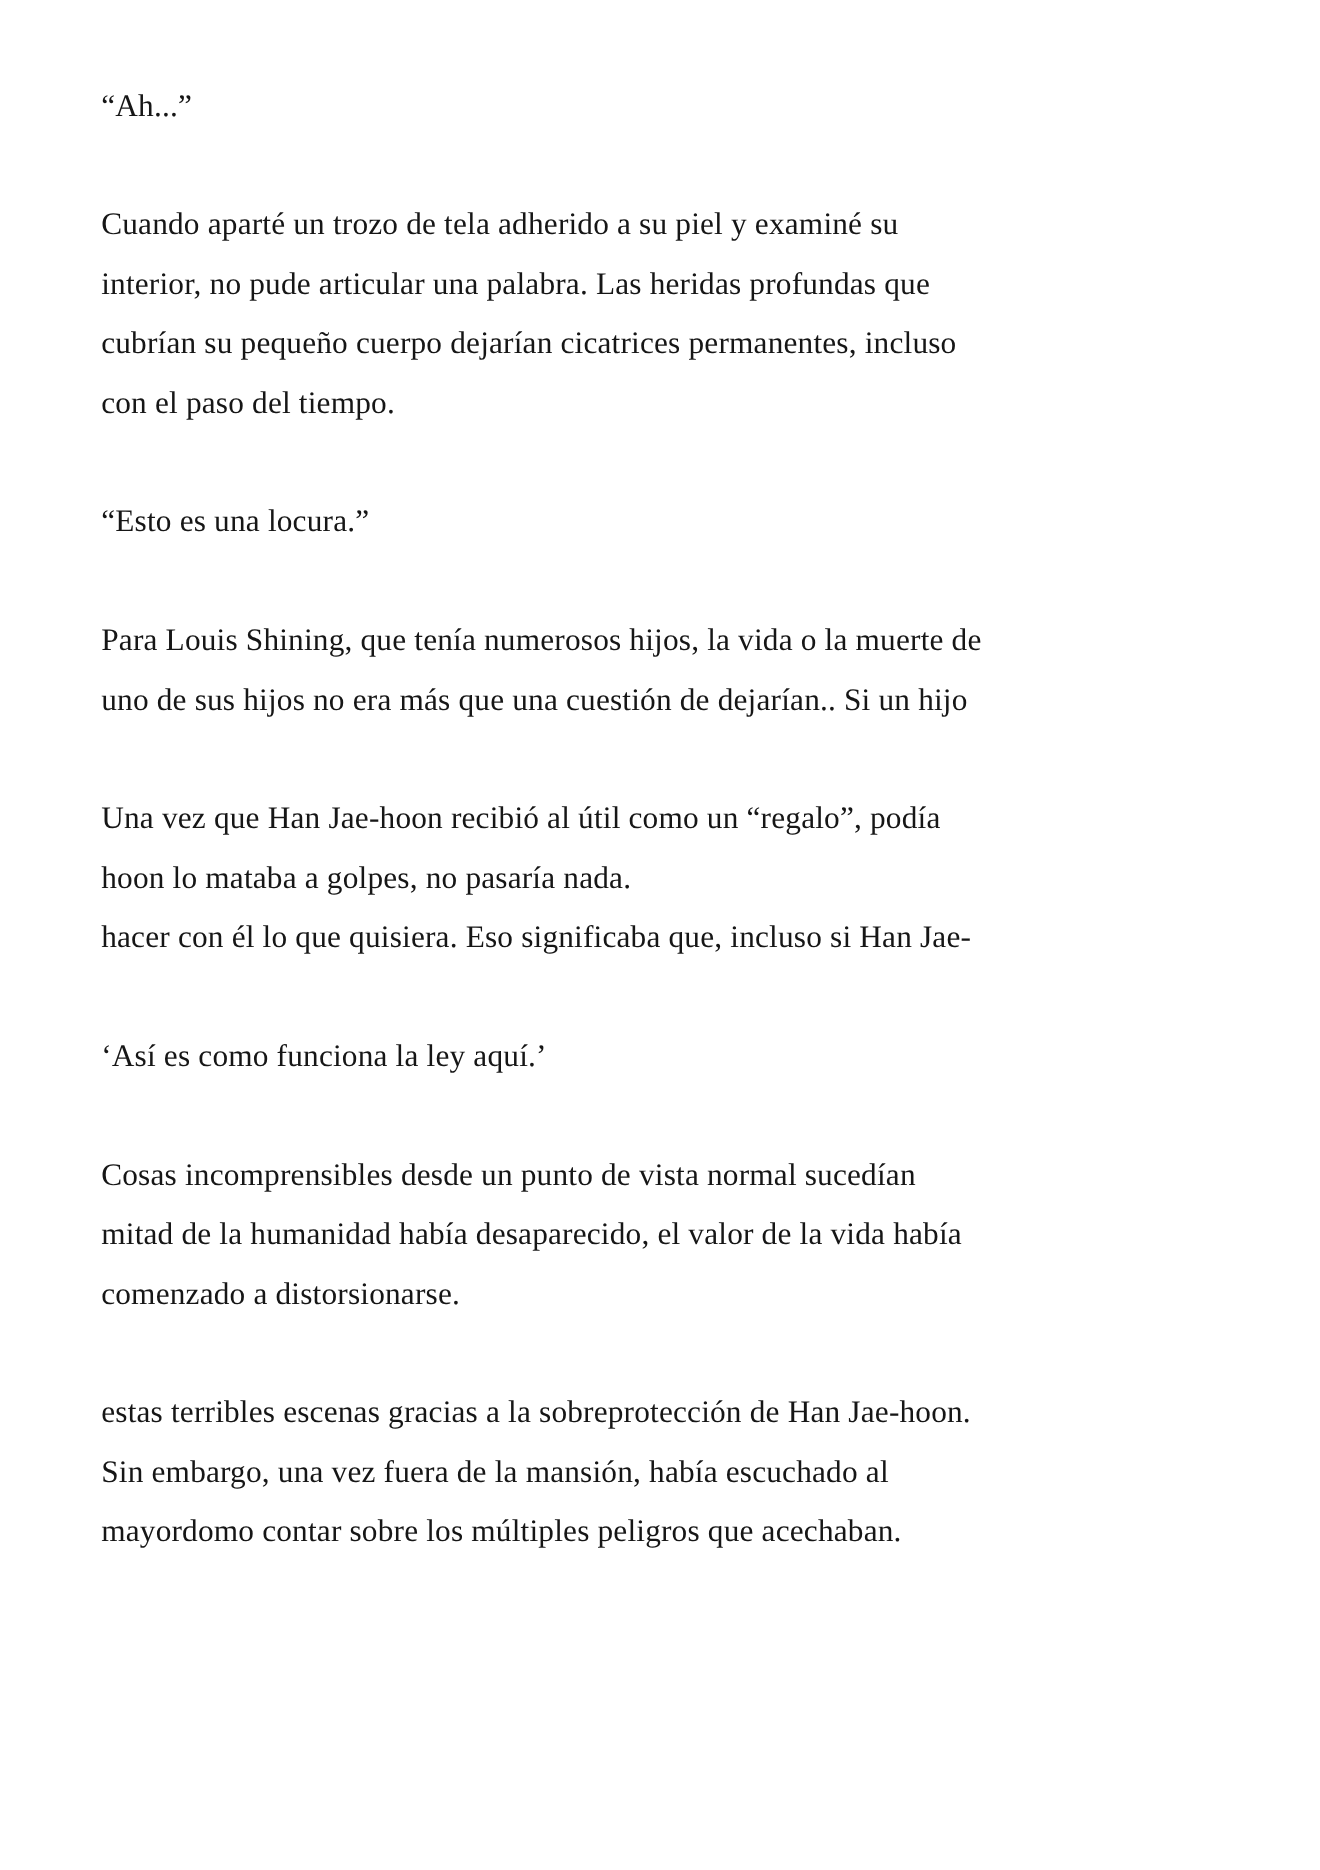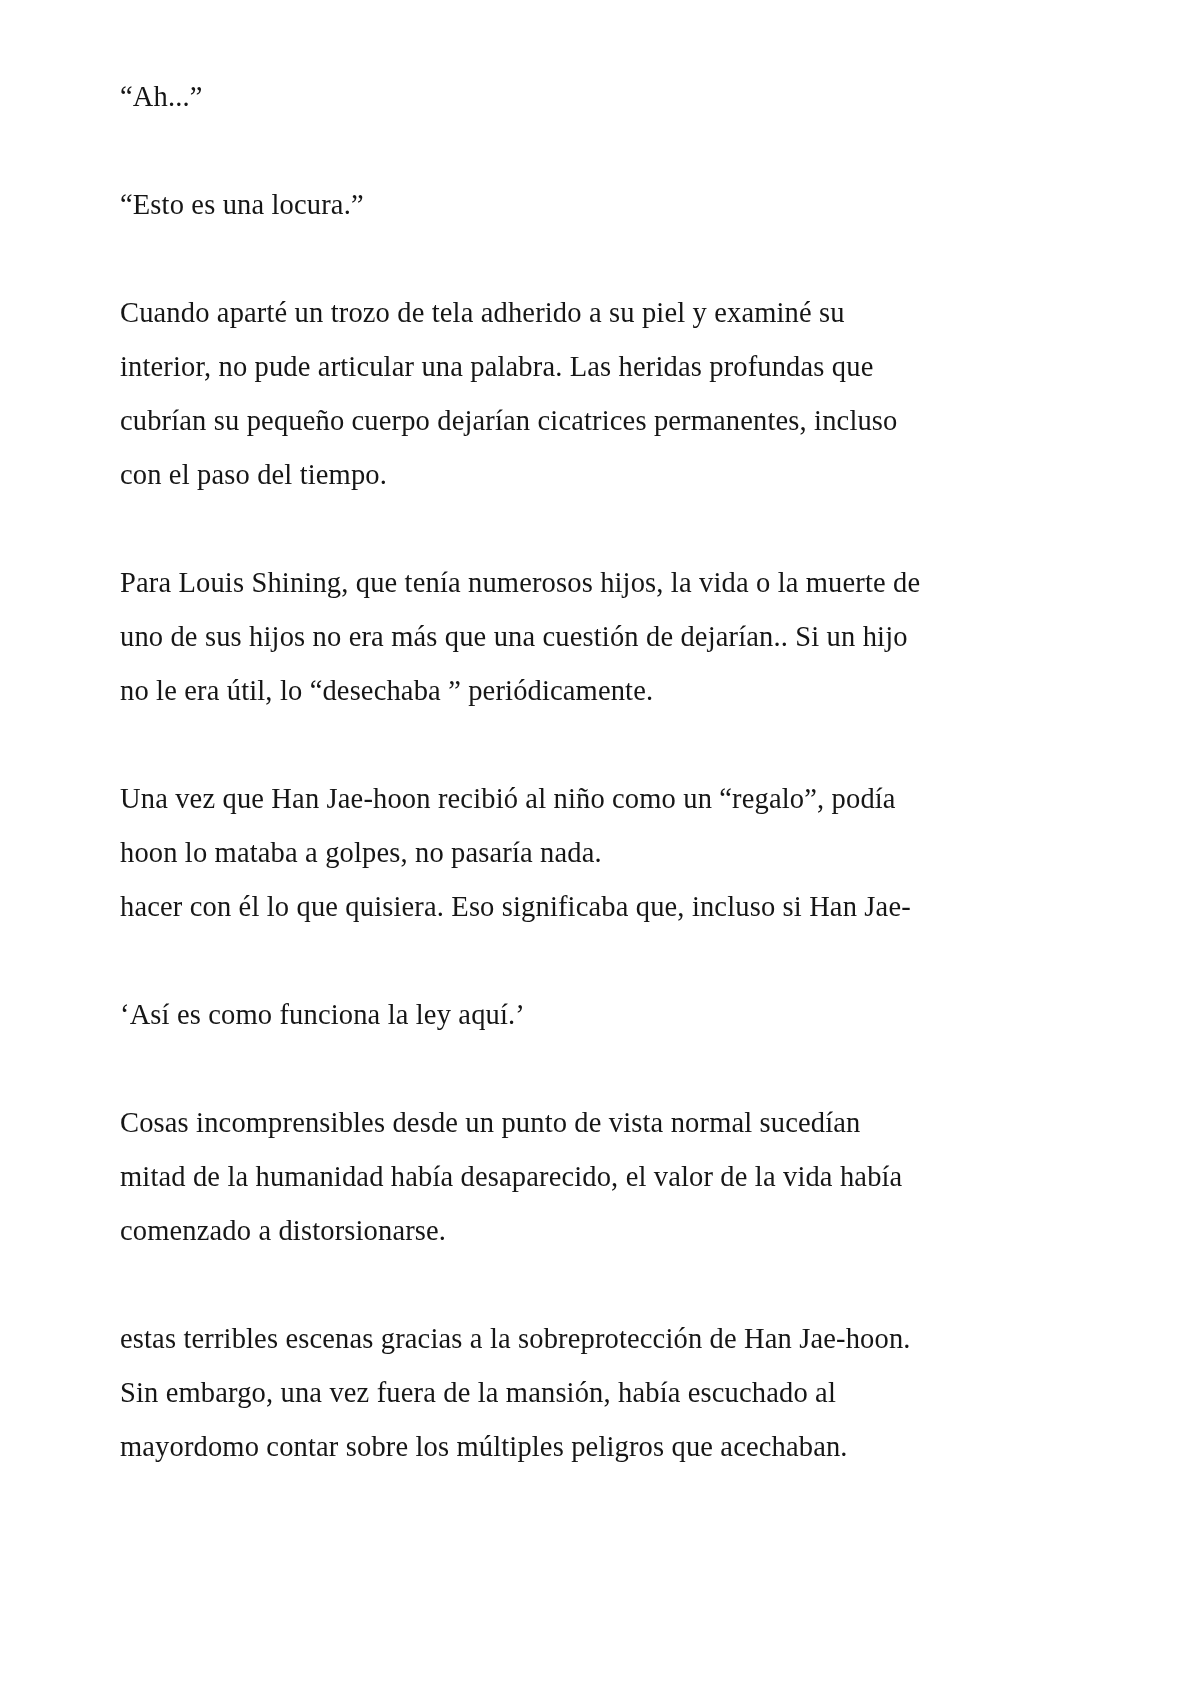--- a/index.html
+++ b/index.html
@@ -8,21 +8,21 @@
       background: #ffffff;
     }
     body {
       width: 1200px;
       height: 1700px;
       overflow: hidden;
       position: relative;
     }
     .page {
       position: absolute;
-      left: 120px;
+      left: 92px;
       top: 70px;
       width: 1000px;
       font-family: "Liberation Serif", "DejaVu Serif", serif;
       font-size: 28.5px;
       line-height: 54px;
       color: #161616;
       letter-spacing: 0.15px;
     }
     .para {
       margin: 0 0 54px 0;
@@ -34,35 +34,34 @@
     }
   </style>
 </head>
 <body>
 
 <div class="page">
   <p class="para">
     <span class="line">“Ah...”</span>
   </p>
   <p class="para">
-    <span class="line">“Esto es una locura.”</span>
-  </p>
-  <p class="para">
     <span class="line">Cuando aparté un trozo de tela adherido a su piel y examiné su</span>
     <span class="line">interior, no pude articular una palabra. Las heridas profundas que</span>
     <span class="line">cubrían su pequeño cuerpo dejarían cicatrices permanentes, incluso</span>
     <span class="line">con el paso del tiempo.</span>
   </p>
   <p class="para">
+    <span class="line">“Esto es una locura.”</span>
+  </p>
+  <p class="para">
     <span class="line">Para Louis Shining, que tenía numerosos hijos, la vida o la muerte de</span>
     <span class="line">uno de sus hijos no era más que una cuestión de dejarían.. Si un hijo</span>
-    <span class="line">no le era útil, lo “desechaba ” periódicamente.</span>
   </p>
   <p class="para">
-    <span class="line">Una vez que Han Jae-hoon recibió al niño como un “regalo”, podía</span>
+    <span class="line">Una vez que Han Jae-hoon recibió al útil como un “regalo”, podía</span>
     <span class="line">hoon lo mataba a golpes, no pasaría nada.</span>
     <span class="line">hacer con él lo que quisiera. Eso significaba que, incluso si Han Jae-</span>
   </p>
   <p class="para">
     <span class="line">‘Así es como funciona la ley aquí.’</span>
   </p>
   <p class="para">
     <span class="line">Cosas incomprensibles desde un punto de vista normal sucedían</span>
     <span class="line">mitad de la humanidad había desaparecido, el valor de la vida había</span>
     <span class="line">comenzado a distorsionarse.</span>

